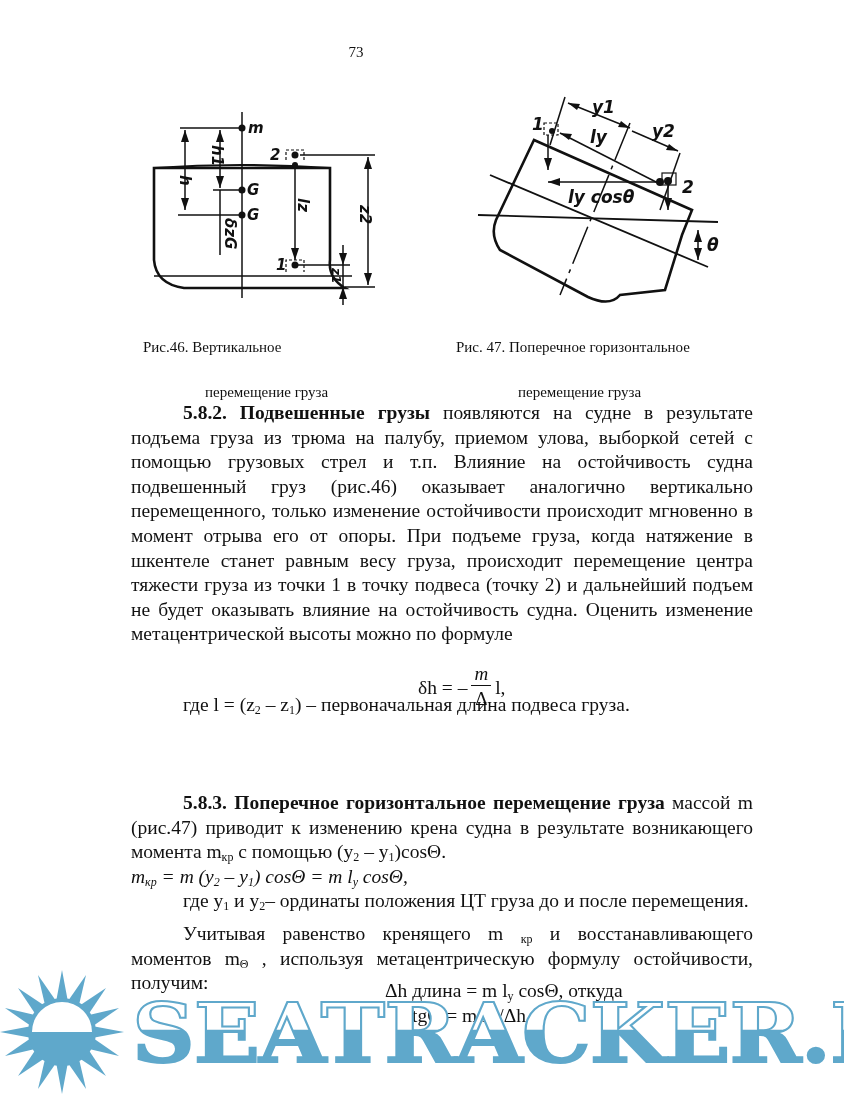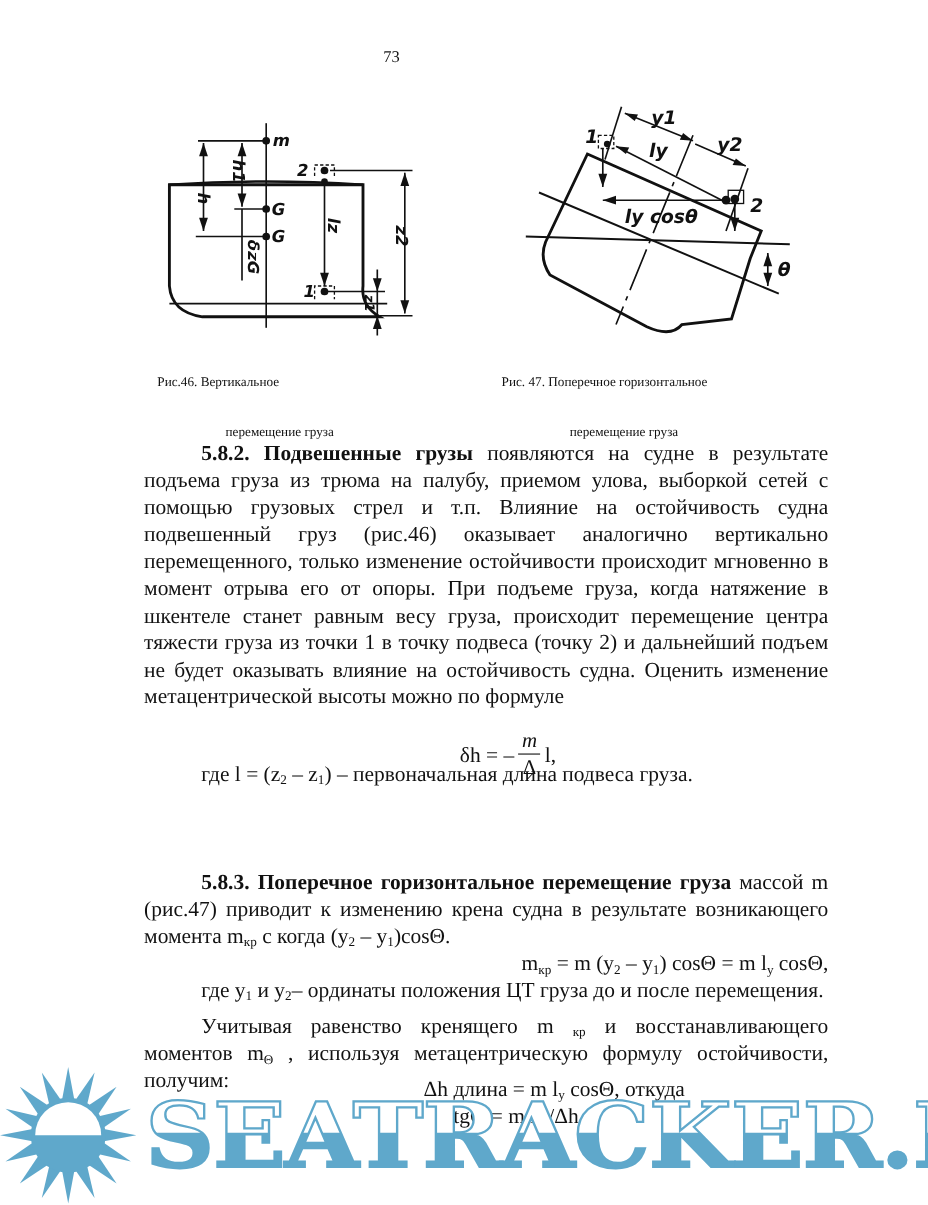--- a/index.html
+++ b/index.html
@@ -1,24 +1,24 @@
 <!DOCTYPE html>
 <html><head>
 <meta charset="utf-8">
 <style>
   html, body { margin:0; padding:0; background:#ffffff; }
   body { width:844px; height:1095px; position:relative; overflow:hidden; font-family:"Liberation Serif", serif; color:#111; }
   .page-num { position:absolute; left:0; width:712px; top:44px; text-align:center; font-size:15px; }
   .fig { position:absolute; }
-  .caption { position:absolute; font-size:12px; line-height:21px; }
+  .caption { position:absolute; font-size:15px; line-height:21px; }
   .caption .l2 { display:block;margin-top:24px; }
   .text { position:absolute; left:131px; width:622px; font-size:19.5px; line-height:24.6px; text-align:justify; }
   .text p { margin:0; }
   .indent { text-indent:52px; }
-  .center { text-align:right; }
+  .center { text-align:left;font-style:italic; }
   b { font-weight:bold; }
   sub { font-size:12px; vertical-align:-3px; line-height:0; }
   .frac { display:inline-block; vertical-align:middle; text-align:center; font-size:19px; margin:0 4px; }
   .frac .num { display:block; font-style:italic; border-bottom:1px solid #111; padding:0 3px; line-height:22px; }
   .frac .den { display:block; line-height:26px; }
   .formula1 { position:absolute; left:418px; top:640px; font-size:19.5px; display:flex; align-items:center;margin-top:23px; }
   .watermark { position:absolute; left:0; top:960px; width:844px; height:135px; pointer-events:none; }
   .wm-text { position:absolute; left:132px; top:992px; font-family:"DejaVu Serif", serif; font-weight:bold; font-size:82px; letter-spacing:-1px; color:#ffffff; -webkit-text-stroke:2px #5fa8cb; line-height:1; white-space:nowrap; transform:scaleX(1.06); transform-origin:left top; }
   .wm-fill { position:absolute; left:132px; top:992px; font-family:"DejaVu Serif", serif; font-weight:bold; font-size:82px; letter-spacing:-1px; color:#5fa8cb; line-height:1; white-space:nowrap; transform:scaleX(1.06); transform-origin:left top; clip-path:inset(46% 0 0 0); }
 </style>
@@ -162,21 +162,21 @@
     <span class="den">Δ</span>
   </span>
   <span>l,</span>
 </div>
 
 <div class="text" style="top:693px;">
   <p class="indent"><span>где l = (z</span><sub>2</sub><span> – z</span><sub>1</sub><span>) – первоначальная длина подвеса груза.</span></p>
 </div>
 
 <div class="text" style="top:791px;">
-  <p class="indent"><b>5.8.3. Поперечное горизонтальное перемещение груза</b><span> массой m (рис.47) приводит к изменению крена судна в результате возникающего момента m</span><sub>кр</sub><span> с когда (y</span><sub>2</sub><span> – y</span><sub>1</sub><span>)cosΘ.</span></p>
+  <p class="indent"><b>5.8.3. Поперечное горизонтальное перемещение груза</b><span> массой m (рис.47) приводит к изменению крена судна в результате возникающего момента m</span><sub>кр</sub><span> с помощью (y</span><sub>2</sub><span> – y</span><sub>1</sub><span>)cosΘ.</span></p>
   <p class="center"><span>m</span><sub>кр</sub><span> = m (y</span><sub>2</sub><span> – y</span><sub>1</sub><span>) cosΘ = m l</span><sub>y</sub><span> cosΘ,</span></p>
   <p class="indent"><span>где  y</span><sub>1</sub><span> и  y</span><sub>2</sub><span>– ординаты положения ЦТ груза до и после перемещения.</span></p>
   <p class="indent" style="margin-top:8px;"><span>Учитывая равенство кренящего m </span><sub>кр</sub><span>  и восстанавливающего моментов m</span><sub>Θ</sub><span> , используя метацентрическую формулу остойчивости, получим:</span></p>
 </div>
 <div class="text" style="top:979px;left:385px;width:360px;">
   <span>Δh длина = m l</span><sub>y</sub><span> cosΘ, откуда</span>
 </div>
 <div class="text" style="top:1004px;left:412px;width:200px;">
   <span>tgΘ = m l</span><sub>y</sub><span> /Δh.</span>
 </div>

